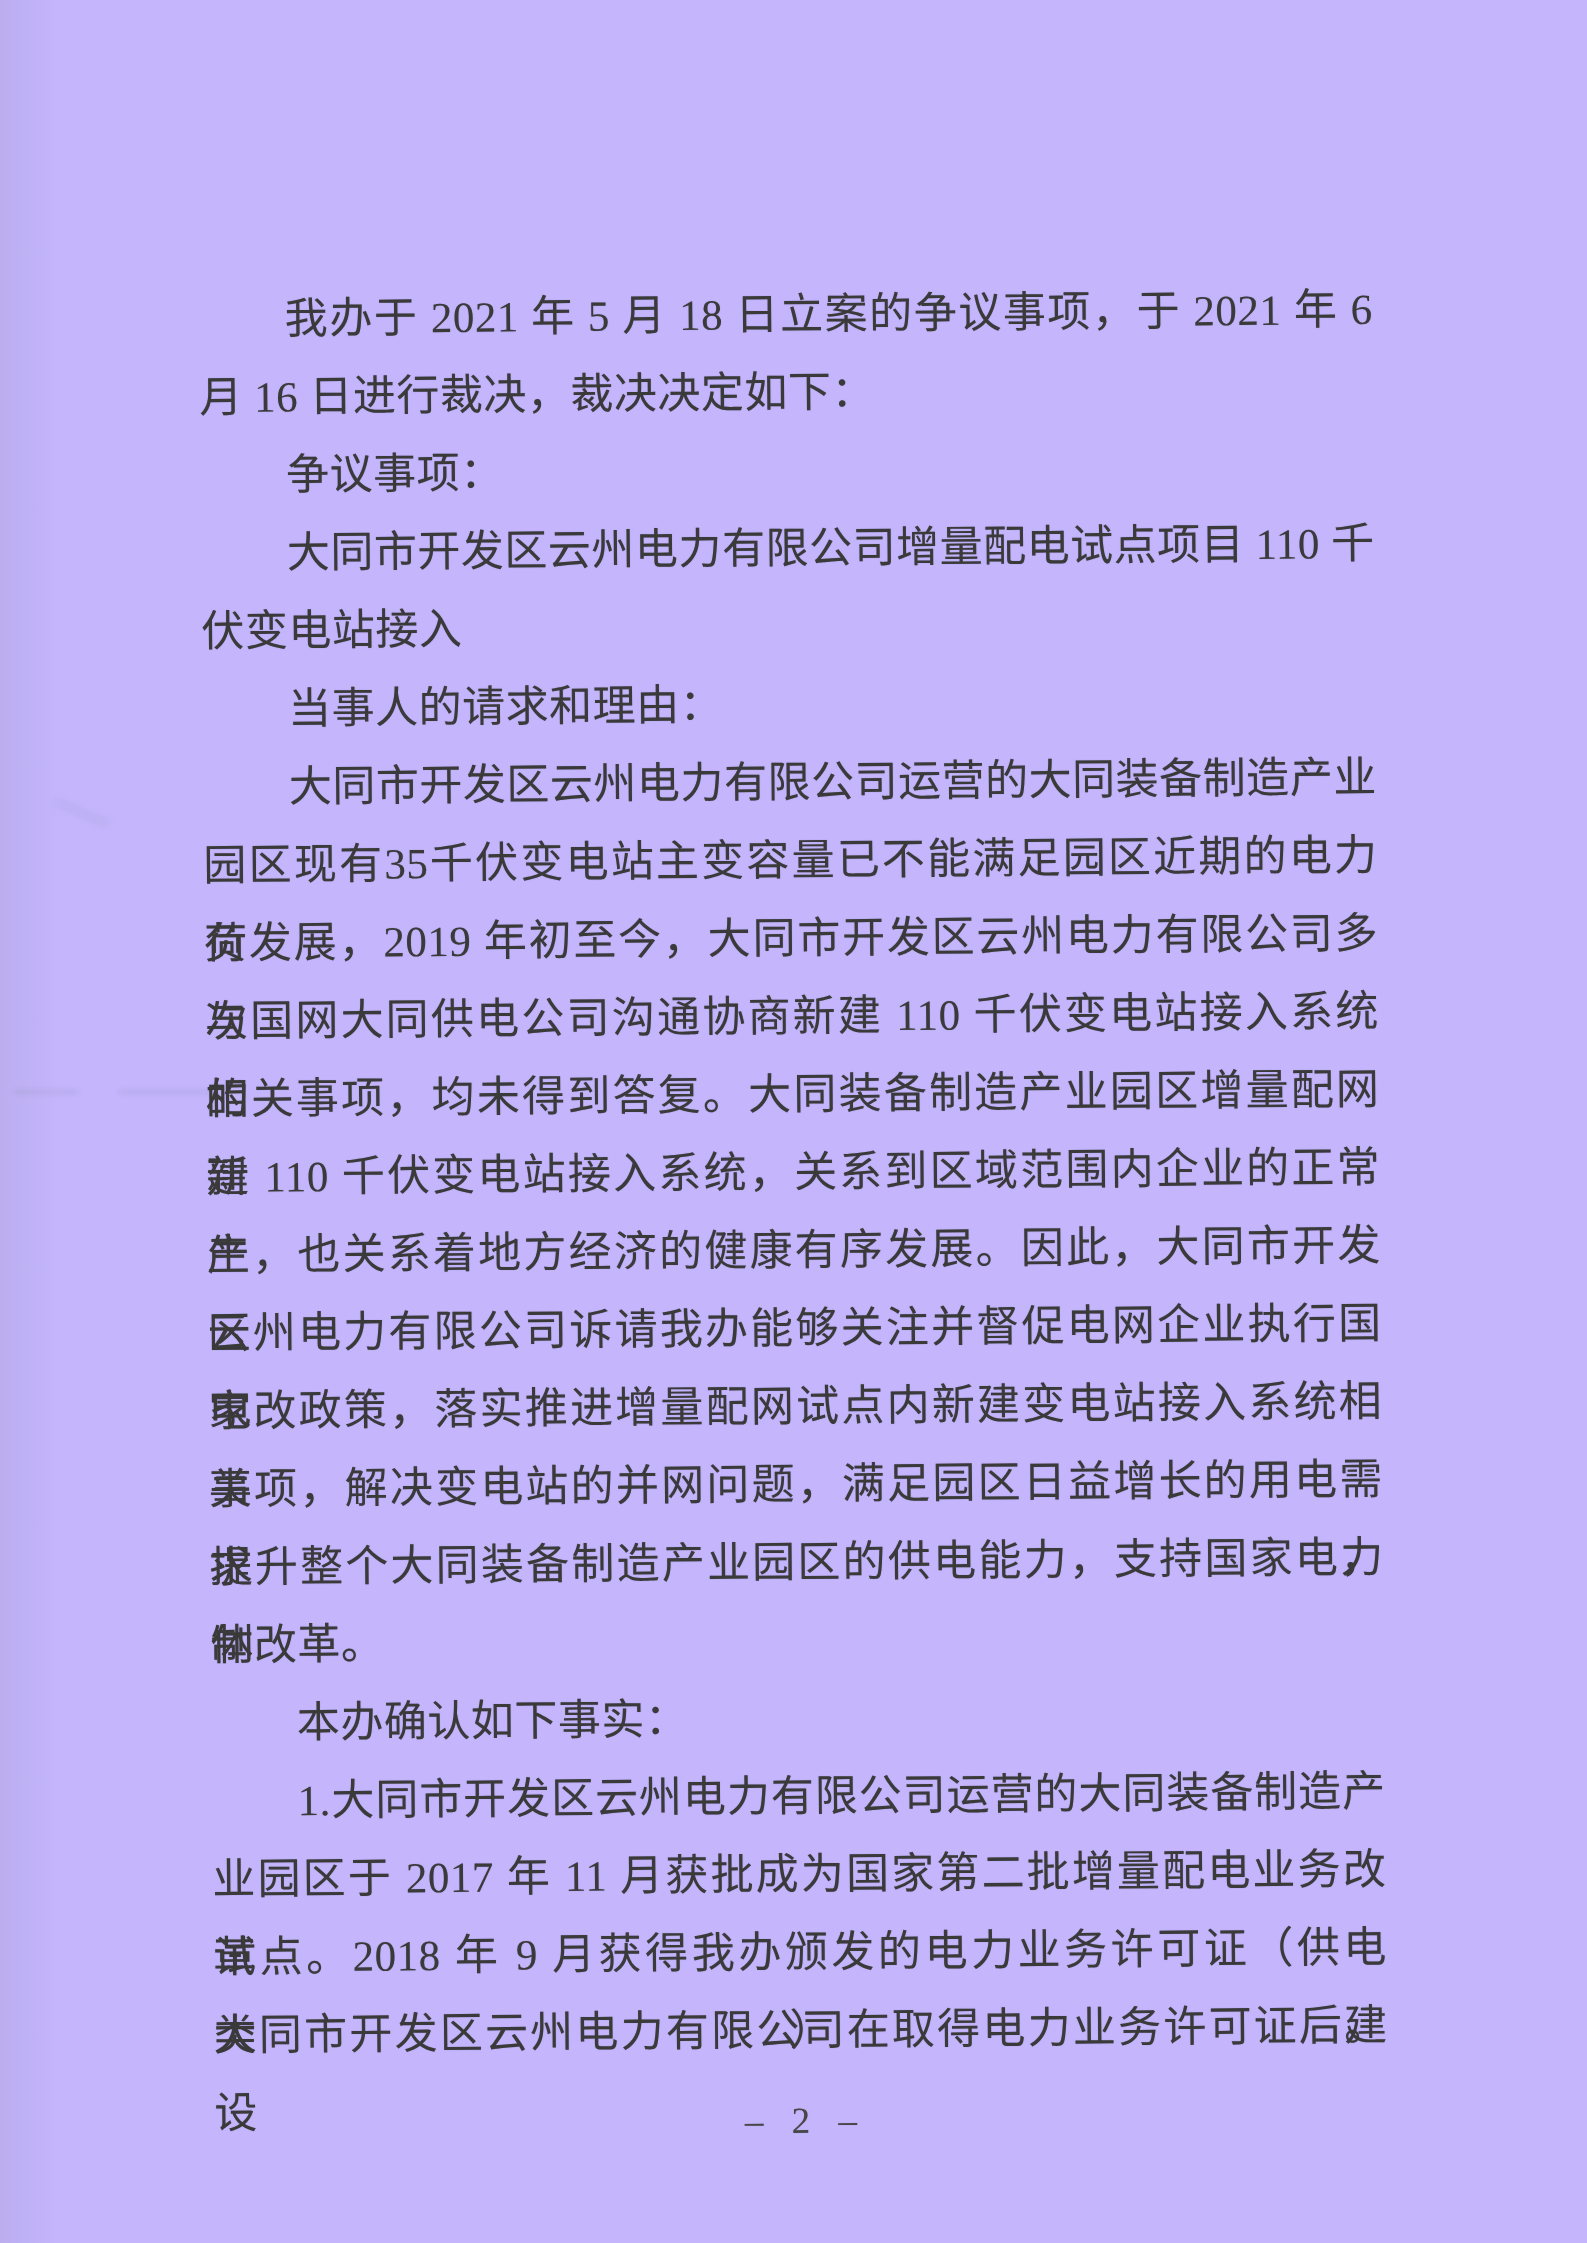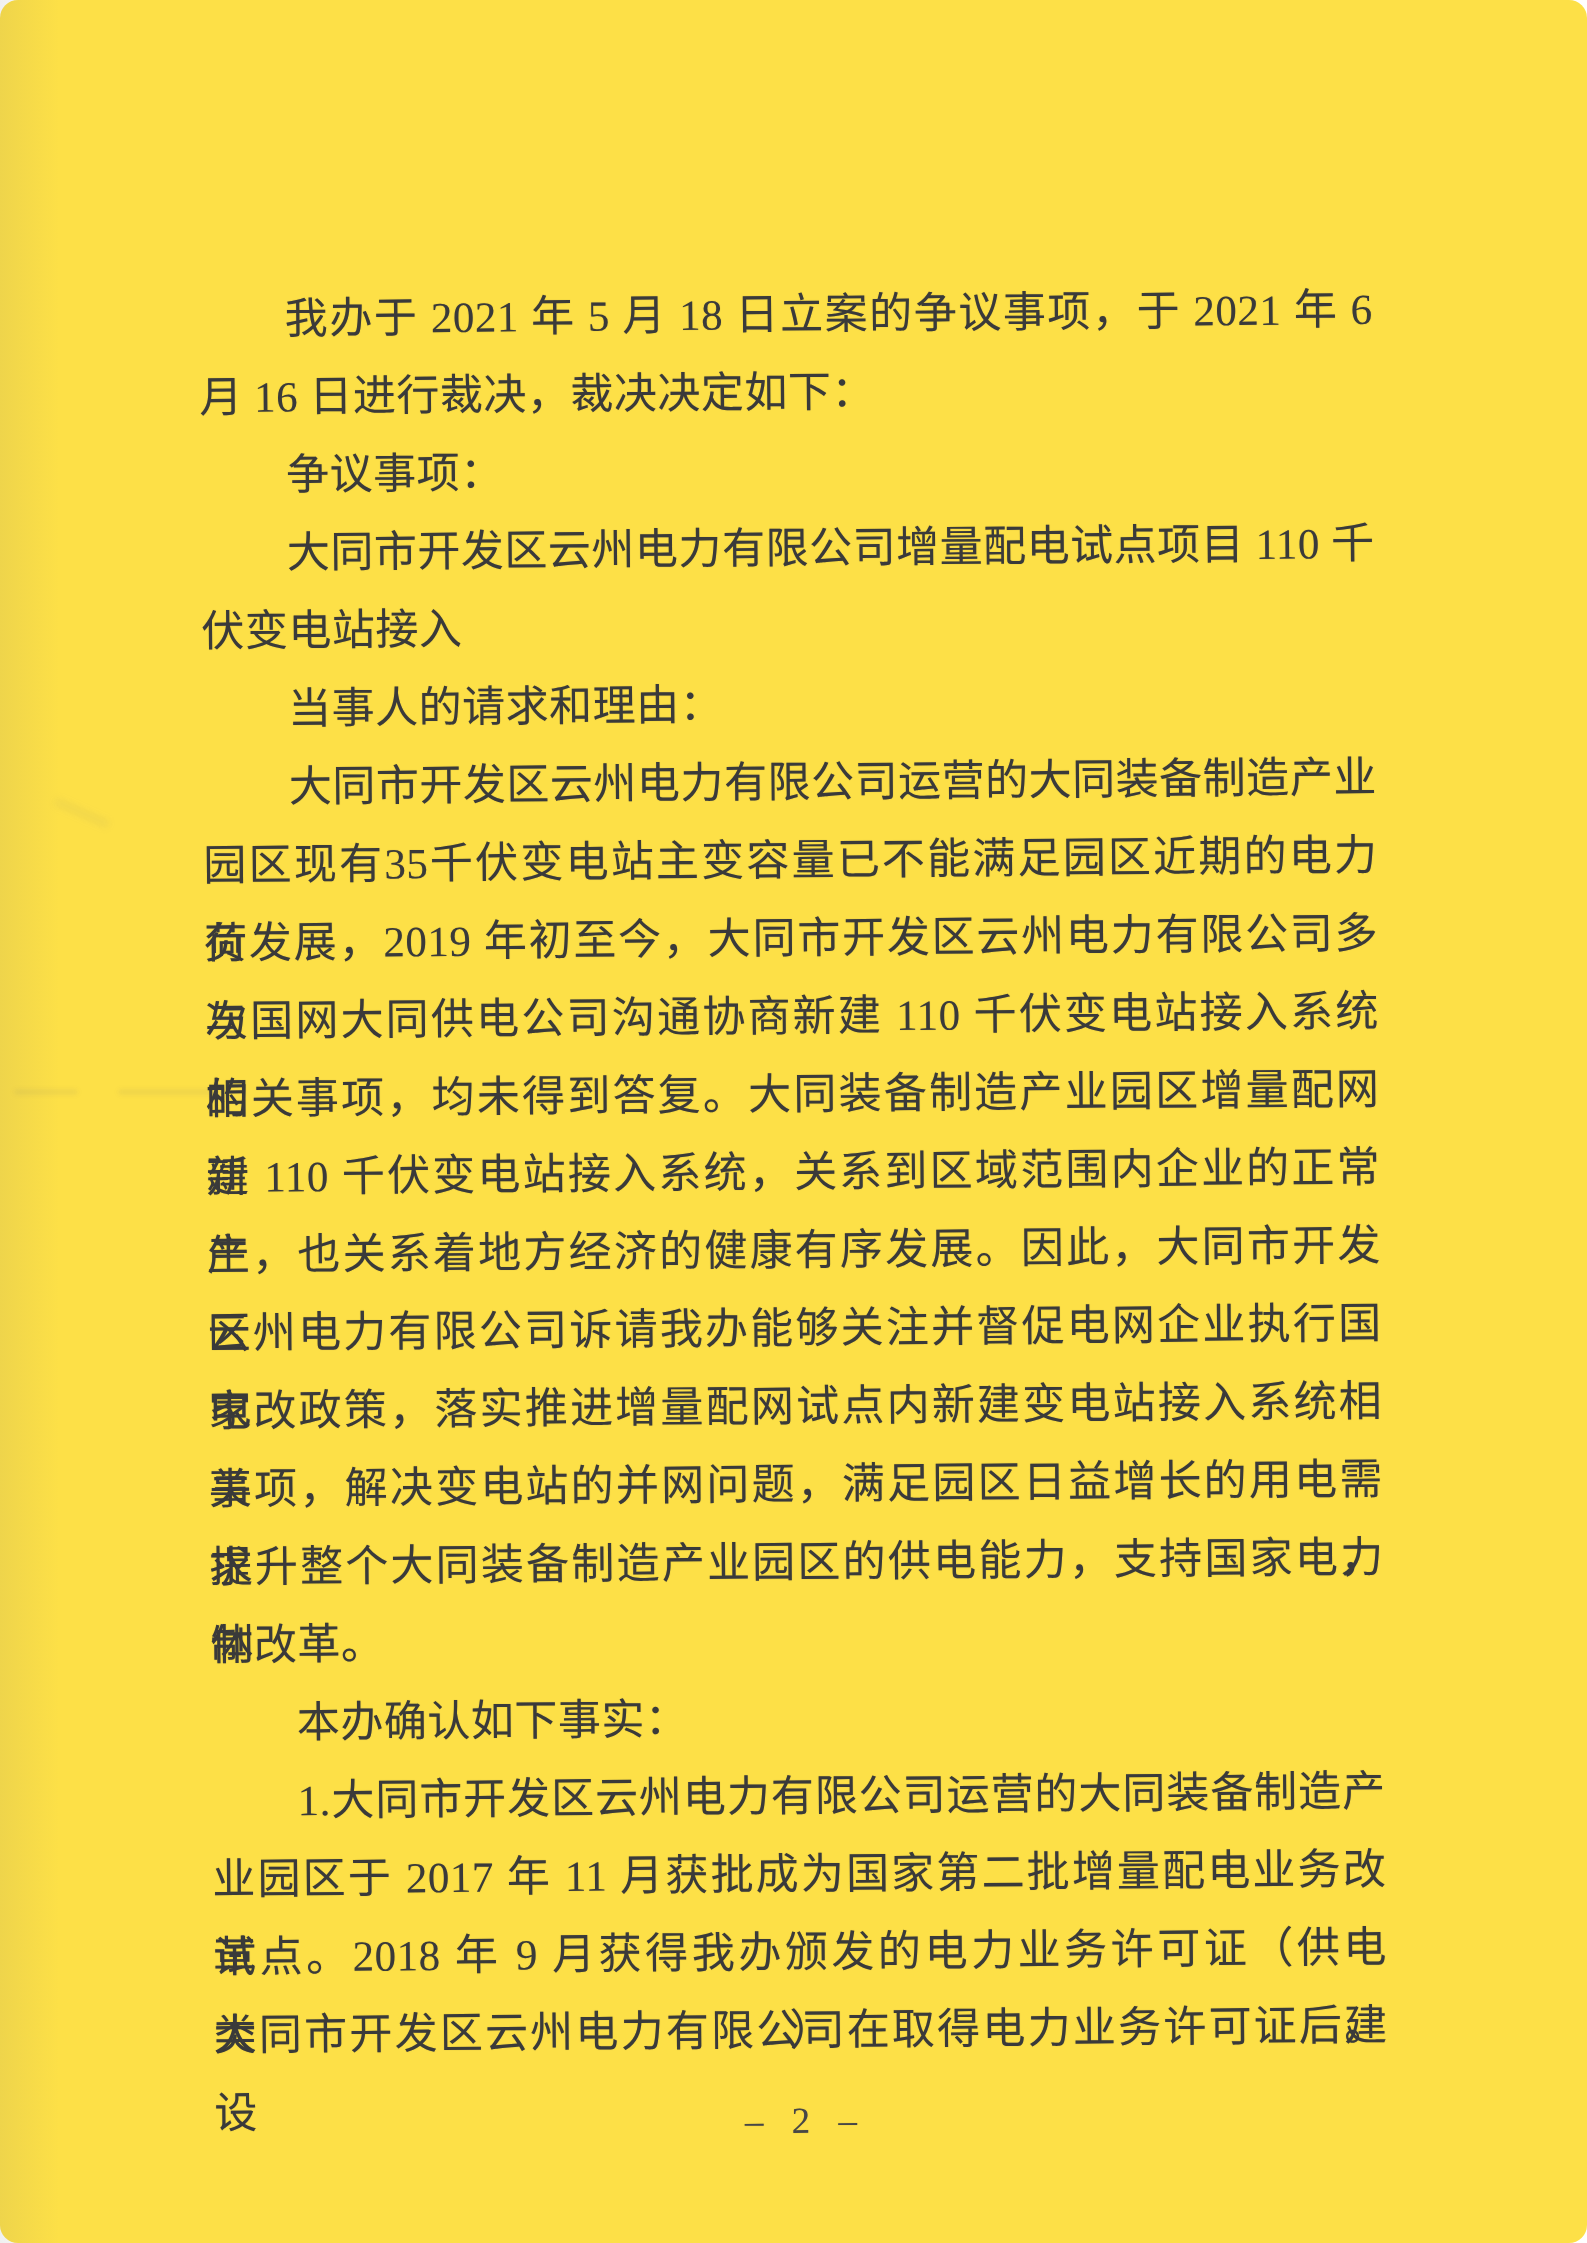--- a/index.html
+++ b/index.html
@@ -10,22 +10,21 @@
     width: 1587px;
     height: 2243px;
     position: relative;
     overflow: hidden;
     background: #ffffff;
     font-family: "Liberation Serif", "DejaVu Serif", serif;
   }
   .sheet {
     position: absolute;
     inset: 0;
-    background: #fde047;
-    border-radius: 18px;
+    background: #c4b5fd;
   }
   
   .edge-left {
     position: absolute;
     left: 0; top: 0; bottom: 0;
     width: 70px;
     background: linear-gradient(to right, rgba(110,110,110,0.10), rgba(110,110,110,0.0) 85%);
     pointer-events: none;
   }
   .corner-smudge {

